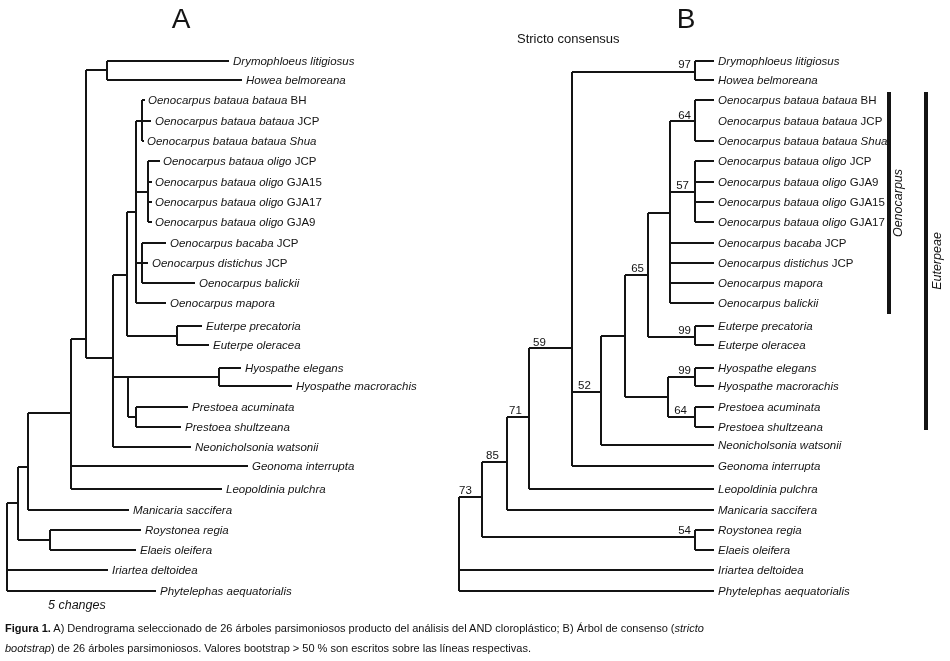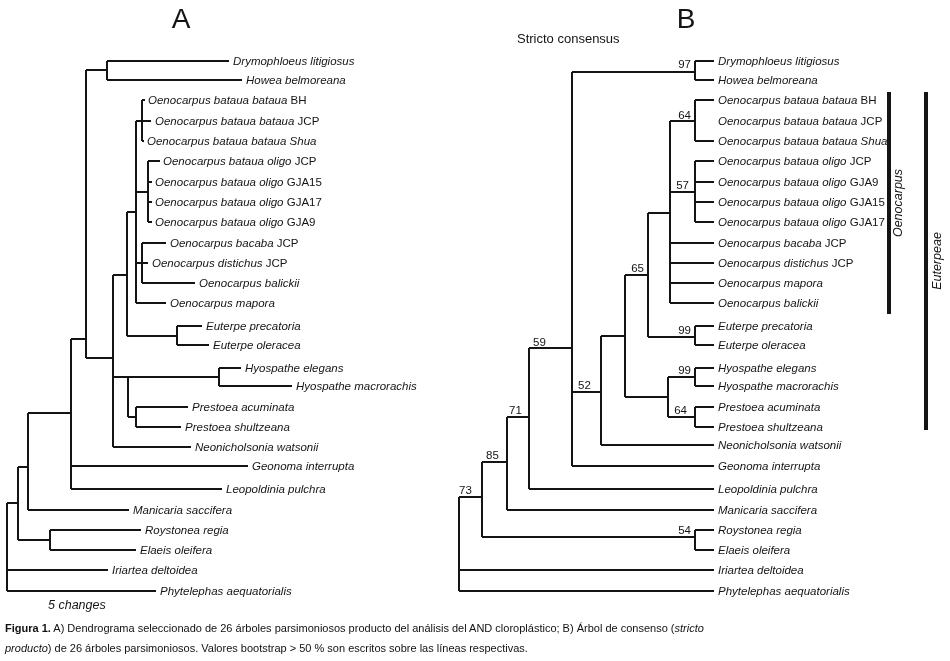--- a/index.html
+++ b/index.html
@@ -204,15 +204,15 @@
       <line x1="926" y1="92" x2="926" y2="430" stroke="#141414" stroke-width="3.6" shape-rendering="crispEdges"></line>
       <text x="941" y="261" fill="#141414" font-family="&quot;Liberation Sans&quot;, sans-serif" font-size="12.5px" font-style="italic" text-anchor="middle" transform="rotate(-90 941 261)">Euterpeae</text>
       <text x="181" y="28" fill="#141414" font-family="&quot;Liberation Sans&quot;, sans-serif" font-size="28px" text-anchor="middle">A</text>
       <text x="686" y="28" fill="#141414" font-family="&quot;Liberation Sans&quot;, sans-serif" font-size="28px" text-anchor="middle">B</text>
       <text x="517" y="43" fill="#141414" font-family="&quot;Liberation Sans&quot;, sans-serif" font-size="13px">Stricto consensus</text>
       <text x="48" y="609" fill="#141414" font-family="&quot;Liberation Sans&quot;, sans-serif" font-size="12.5px" font-style="italic">5 changes</text>
     </svg>
 
   <div class="caption">
     <span class="b">Figura 1.</span><span> A) Dendrograma seleccionado de 26 árboles parsimoniosos producto del análisis del AND cloroplástico; B) Árbol de consenso (</span><span class="i">stricto</span><br>
-    <span class="i">producto</span><span>) de 26 árboles parsimoniosos. Valores bootstrap &gt; 50 % son escritos sobre las líneas respectivas.</span>
+    <span class="i">bootstrap</span><span>) de 26 árboles parsimoniosos. Valores bootstrap &gt; 50 % son escritos sobre las líneas respectivas.</span>
   </div>
 </div>
 
 </body></html>

